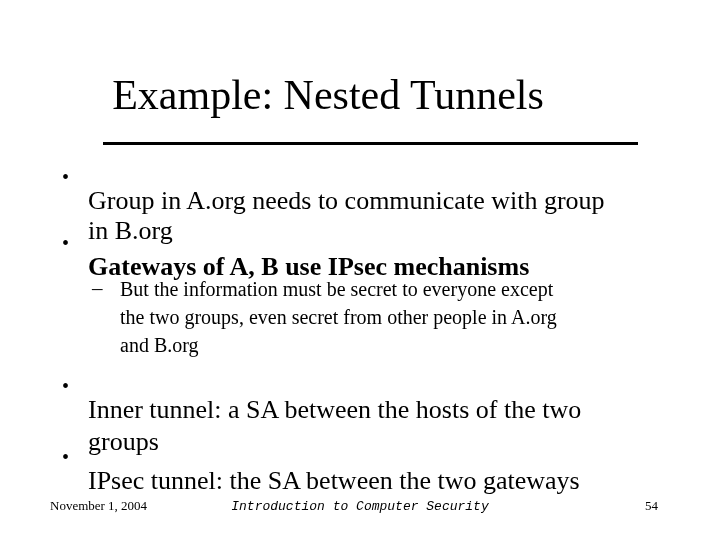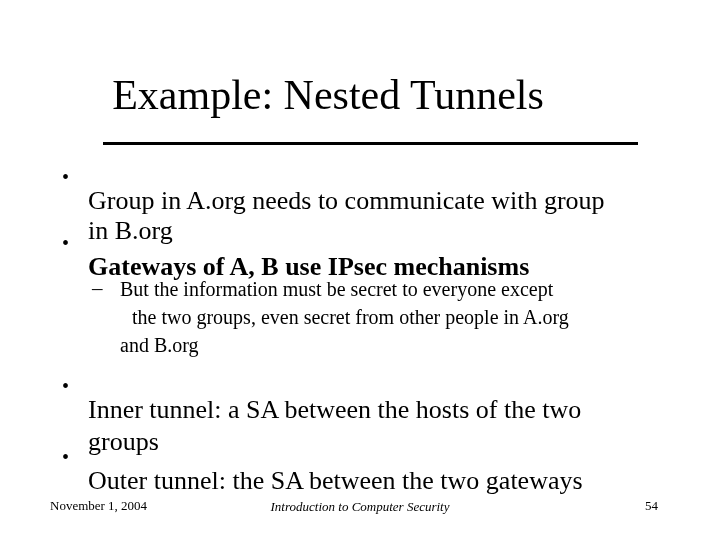--- a/index.html
+++ b/index.html
@@ -6,47 +6,47 @@
   body { width:720px; height:540px; background:#ffffff; position:relative; overflow:hidden;
          font-family:"Liberation Serif", "DejaVu Serif", serif; color:#000; }
   .title { position:absolute; left:0; top:70px; width:656px; text-align:center; font-size:42px; line-height:50px; }
   .rule { position:absolute; left:103px; top:142px; width:535px; height:3px; background:#000; }
   .b1 { position:absolute; font-size:26px; line-height:30px;margin-top:23px; }
   .bullet { position:absolute; font-size:20px; }
   .b2 { position:absolute; font-size:20px; line-height:26px; }
   .dash { position:absolute; font-size:21px; }
   .footer-left { position:absolute; left:50px; top:498px; font-size:13px; }
   .footer-center { position:absolute; left:230px; top:498px; width:260px; text-align:center; font-size:13px; line-height:17px; }
-  .footer-center .it { font-style:italic; }
+  .footer-center .it { font-style:italic;font-family:Liberation Mono, monospace; }
   .footer-right { position:absolute; left:645px; top:498px; font-size:13px; }
 </style>
 </head>
 <body>
 
 <div>
   <div class="title">Example: Nested Tunnels</div>
   <div class="rule"></div>
 
   <span class="bullet" style="left:62px;top:166px;">•</span>
   <span class="b1" style="left:88px;top:163px;">Group in A.org needs to communicate with group</span>
   <span class="b1" style="left:88px;top:193px;">in B.org</span>
 
   <span class="bullet" style="left:62px;top:232px;">•</span>
   <span class="b1" style="left:88px;top:229px;font-weight:bold;">Gateways of A, B use IPsec mechanisms</span>
 
   <span class="dash" style="left:92px;top:276px;">–</span>
   <span class="b2" style="left:120px;top:276px;">But the information must be secret to everyone except</span>
-  <span class="b2" style="left:120px;top:304px;margin-left:12px;">the two groups, even secret from other people in A.org</span>
+  <span class="b2" style="left:120px;top:304px;">the two groups, even secret from other people in A.org</span>
   <span class="b2" style="left:120px;top:332px;">and B.org</span>
 
   <span class="bullet" style="left:62px;top:375px;">•</span>
   <span class="b1" style="left:88px;top:372px;">Inner tunnel: a SA between the hosts of the two</span>
   <span class="b1" style="left:88px;top:404px;">groups</span>
 
   <span class="bullet" style="left:62px;top:446px;">•</span>
-  <span class="b1" style="left:88px;top:443px;">Outer tunnel: the SA between the two gateways</span>
+  <span class="b1" style="left:88px;top:443px;">IPsec tunnel: the SA between the two gateways</span>
 
   <div class="footer-left">November 1, 2004</div>
   <div class="footer-center">
     <div class="it">Introduction to Computer Security</div>
   </div>
   <div class="footer-right">54</div>
 </div>
 
 </body></html>

